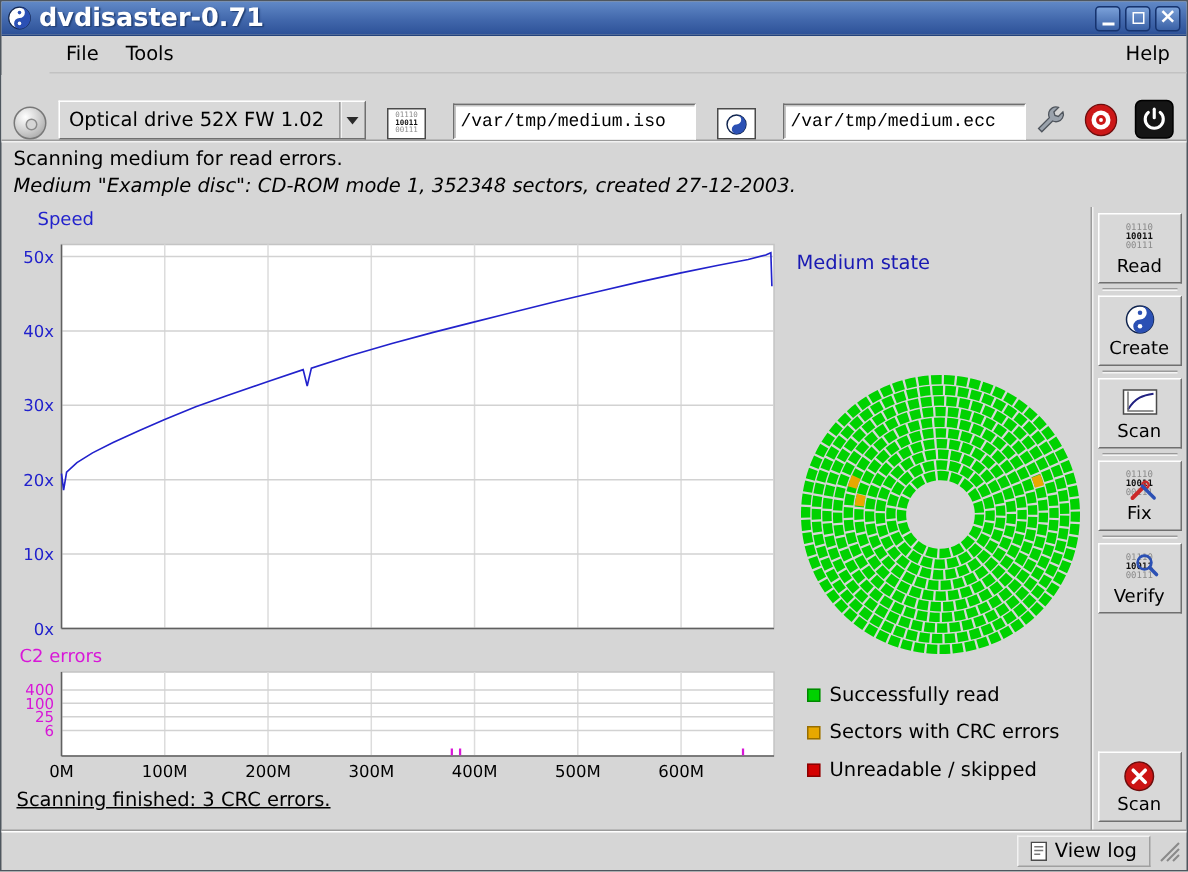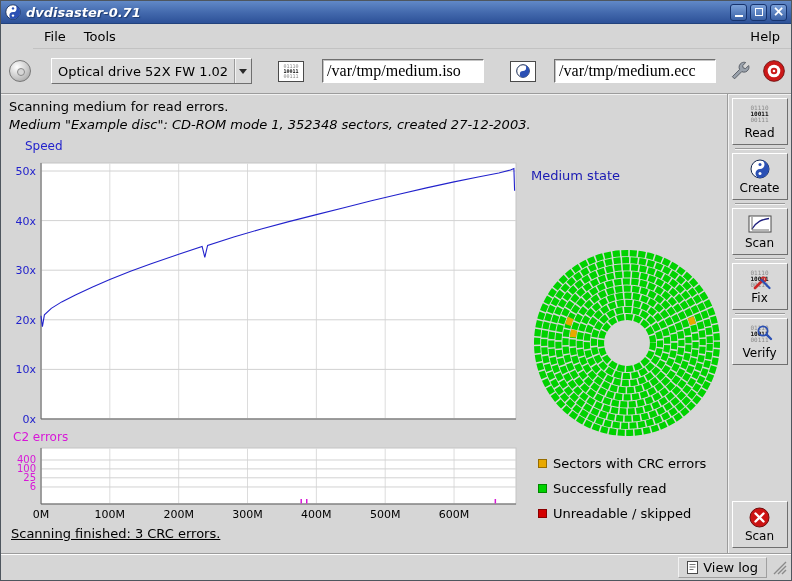--- a/index.html
+++ b/index.html
@@ -12,40 +12,40 @@
     font-family:"DejaVu Sans","Liberation Sans",sans-serif;
     font-size:13px;color:#000;
   }
   
   .titlebar{
     height:23px;flex:0 0 23px;
     background:linear-gradient(180deg,#6189c7 0%,#4268ac 55%,#2d5198 100%);
     border-bottom:1px solid #22427c;
     display:flex;align-items:center;padding:0 4px;gap:5px;
   }
-  .title-text{color:#fff;font-weight:bold;font-size:13px;text-shadow:1px 1px 1px #1d3a6e;flex:1;font-style:italic;}
+  .title-text{color:#fff;font-weight:bold;font-size:17px;text-shadow:1px 1px 1px #1d3a6e;flex:1;}
   .win-btns{display:flex;gap:3px;}
   .wbtn{
     width:17px;height:17px;border-radius:3px;
     background:linear-gradient(180deg,#7ba1d9,#3a61a6);
     border:1px solid #16336e;
     display:flex;align-items:center;justify-content:center;
     color:#fff;font-size:13px;line-height:1;
   }
   .glyph-min{width:8px;height:0;border-bottom:2px solid #fff;margin-top:7px;}
   .glyph-max{width:8px;height:8px;border:1.5px solid #fff;}
   .glyph-close{font-weight:bold;font-size:14px;transform:translateY(-1px);}
   
   .menubar{height:25px;flex:0 0 25px;display:flex;align-items:center;padding:0 2px;border-bottom:1px solid #c2c2c2;margin-left:32px;}
   .menu-item{padding:3px 9px;}
   .menu-right{margin-left:auto;}
   
   .toolbar{
-    height:45px;flex:0 0 45px;display:flex;align-items:center;
-    padding:0 8px;gap:12px;
+    height:45px;flex:0 0 45px;display:flex;align-items:flex-end;
+    padding:0 8px;gap:0;
     border-bottom:1px solid #9c9c9c;box-shadow:0 1px 0 #f2f2f2;
   }
   .drive-icon{
     width:22px;height:22px;border-radius:50%;
     background:radial-gradient(circle at 35% 30%, #ffffff, #c9c9c9 55%, #989898);
     border:1px solid #787878;position:relative;flex:0 0 22px;
   }
   .drive-icon::after{
     content:"";position:absolute;left:7px;top:7px;width:6px;height:6px;border-radius:50%;
     background:#d6d6d6;border:1px solid #8a8a8a;
@@ -64,24 +64,24 @@
   .mini-file-icon{
     width:26px;height:21px;background:#fff;border:1px solid #4a4a4a;
     display:flex;flex-direction:column;align-items:center;justify-content:center;
     margin-left:14px;flex:0 0 26px;
   }
   .bin-rows{display:flex;flex-direction:column;align-items:center;line-height:6px;font-family:"DejaVu Sans Mono","Liberation Mono",monospace;font-size:6px;}
   .bin-rows .b1,.bin-rows .b3{color:#8a8a8a;}
   .bin-rows .b2{color:#101010;font-weight:bold;}
   .mini-file-icon .bin-rows{font-size:5px;line-height:5px;}
   .entry{
-    margin-left:6px;width:162px;height:24px;
+    margin-left:18px;width:162px;height:24px;
     background:#fff;border:1px solid;border-color:#6f6f6f #ffffff #ffffff #6f6f6f;
     box-shadow:inset 1px 1px 0 #c4c4c4;
-    font-family:Liberation Serif, serif;font-size:16px;
+    font-family:Liberation Mono, monospace;font-size:12px;
     padding:1px 4px;color:#000;outline:none;
   }
   .tb-right{margin-left:auto;display:flex;align-items:center;gap:10px;}
   .tb-icon-btn{display:flex;align-items:center;justify-content:center;}
   
   .main{flex:1;display:flex;min-height:0;}
   .content{flex:1;position:relative;min-width:0;}
   .status-lines{height:42px;padding:4px 8px 0 8px;line-height:18px;}
   .status-line2{font-style:italic;}
   .chart-row{display:flex;align-items:flex-end;}
@@ -92,20 +92,21 @@
   #disc-svg{margin-top:64px;}
   .legend{list-style:none;margin:12px 0 0 0;padding:0 0 0 7px;}
   .legend li{display:flex;align-items:center;gap:6px;height:25px;}
   .swatch{width:9px;height:9px;border:1px solid rgba(0,0,0,0.35);flex:0 0 9px;}
   .scan-status{margin:0 0 0 10px;line-height:16px;text-decoration:underline;}
   
   .sidebar{
     flex:0 0 64px;display:flex;flex-direction:column;align-items:center;
     border-left:1px solid #9c9c9c;box-shadow:inset 1px 0 0 #f2f2f2;
     padding:4px 3px 6px 3px;
+    margin-top:44px;
   }
   .side-btn{
     width:56px;height:47px;background:#d8d8d8;
     border:1px solid;border-color:#ffffff #6f6f6f #6f6f6f #ffffff;
     display:flex;flex-direction:column;align-items:center;justify-content:center;
     font-size:12px;gap:1px;
   }
   .side-sep{width:50px;height:2px;border-top:1px solid #9a9a9a;border-bottom:1px solid #f4f4f4;margin:3px 0;}
   .btn-icon{position:relative;height:22px;display:flex;align-items:center;justify-content:center;}
   .overlay-svg{position:absolute;left:0;top:0;}
@@ -278,26 +279,26 @@
               <circle cx="96" cy="96" r="68.6" fill="none" stroke="#00d200" stroke-width="6.2" stroke-dasharray="6.95 1.5" stroke-dashoffset="18.6"></circle>
               <circle cx="96" cy="96" r="75.69999999999999" fill="none" stroke="#00d200" stroke-width="6.2" stroke-dasharray="6.99 1.5" stroke-dashoffset="21.7"></circle>
               <circle cx="96" cy="96" r="82.8" fill="none" stroke="#00d200" stroke-width="6.2" stroke-dasharray="7.03 1.5" stroke-dashoffset="24.8"></circle>
               <circle cx="96" cy="96" r="89.9" fill="none" stroke="#00d200" stroke-width="6.2" stroke-dasharray="7.06 1.5" stroke-dashoffset="27.9"></circle>
               <path d="M41.9,90.3 A54.4,54.4 0 0 1 43.2,82.9" fill="none" stroke="#e8a800" stroke-width="6.2"></path>
               <path d="M37.2,78.0 A61.5,61.5 0 0 1 39.8,71.0" fill="none" stroke="#e8a800" stroke-width="6.2"></path>
               <path d="M159.6,70.3 A68.6,68.6 0 0 1 162.0,77.4" fill="none" stroke="#e8a800" stroke-width="6.2"></path>
             </svg>
           <ul class="legend">
             <li>
+              <span class="swatch" style="background-color: rgb(0, 210, 0);"></span>
+              <span>Successfully read</span>
+            </li>
+            <li>
               <span class="swatch" style="background-color: rgb(232, 168, 0);"></span>
               <span>Sectors with CRC errors</span>
-            </li>
-            <li>
-              <span class="swatch" style="background-color: rgb(0, 210, 0);"></span>
-              <span>Successfully read</span>
             </li>
             <li>
               <span class="swatch" style="background-color: rgb(212, 0, 0);"></span>
               <span>Unreadable / skipped</span>
             </li>
           </ul>
         </div>
       </div>
       <div class="scan-status">Scanning finished: 3 CRC errors.</div>
     </div>

